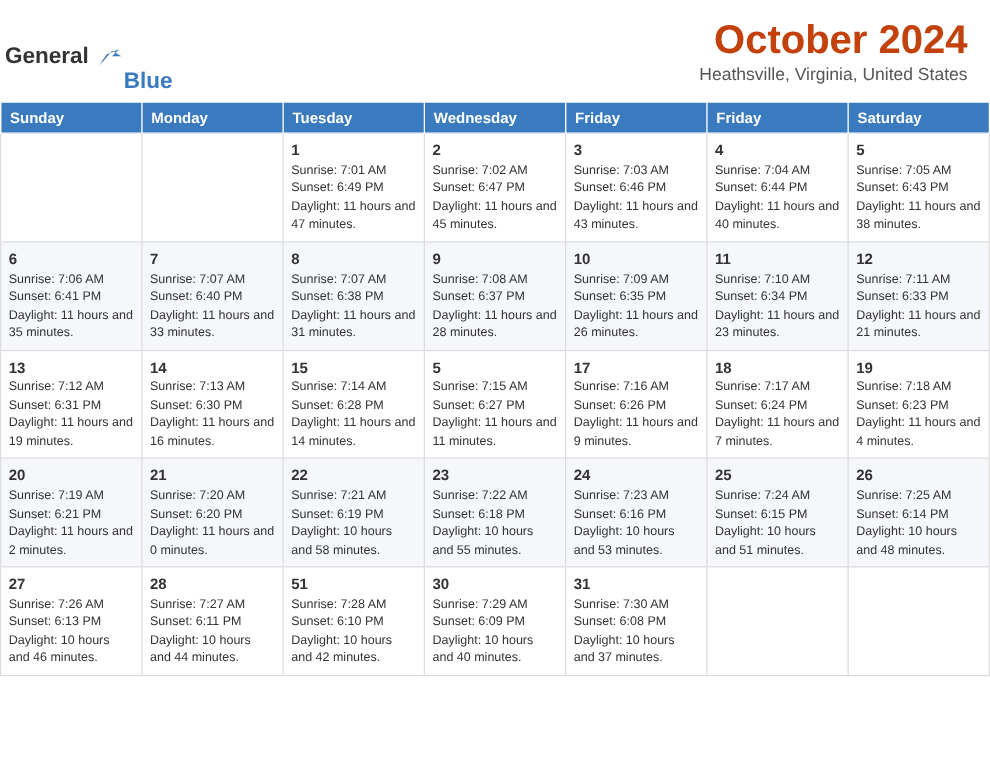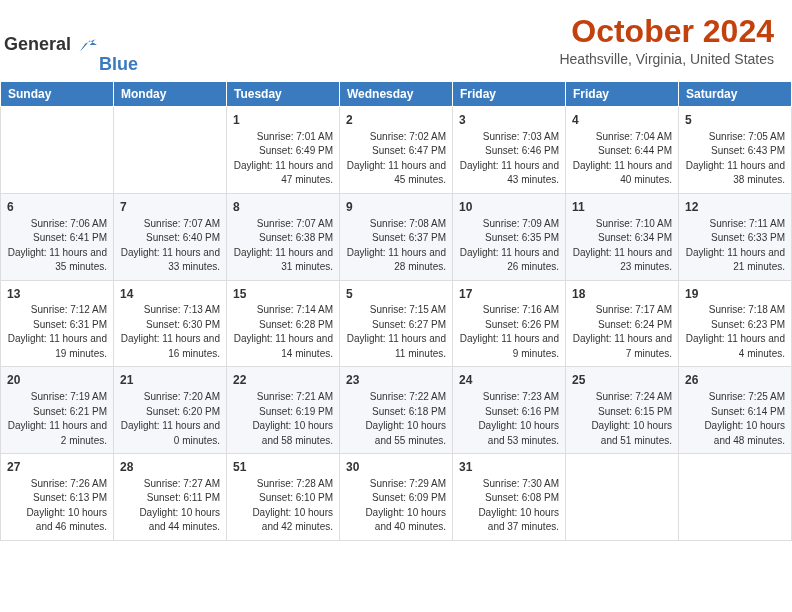--- a/index.html
+++ b/index.html
@@ -76,21 +76,20 @@
     .day-num {
       font-weight: bold;
       font-size: 12px;
       display: block;
       margin-bottom: 1px;
     }
     .day-detail {
       font-size: 10px;
       color: #333;
       line-height: 1.45;
-      text-align: right;
     }
     .header-row th { background: #3a7abf; }
     
     .row-bg-light td { background: #f0f3f8; }
     .row-bg-white td { background: #fff; }
   </style>
 </head>
 <body>
 
 <div class="header">

